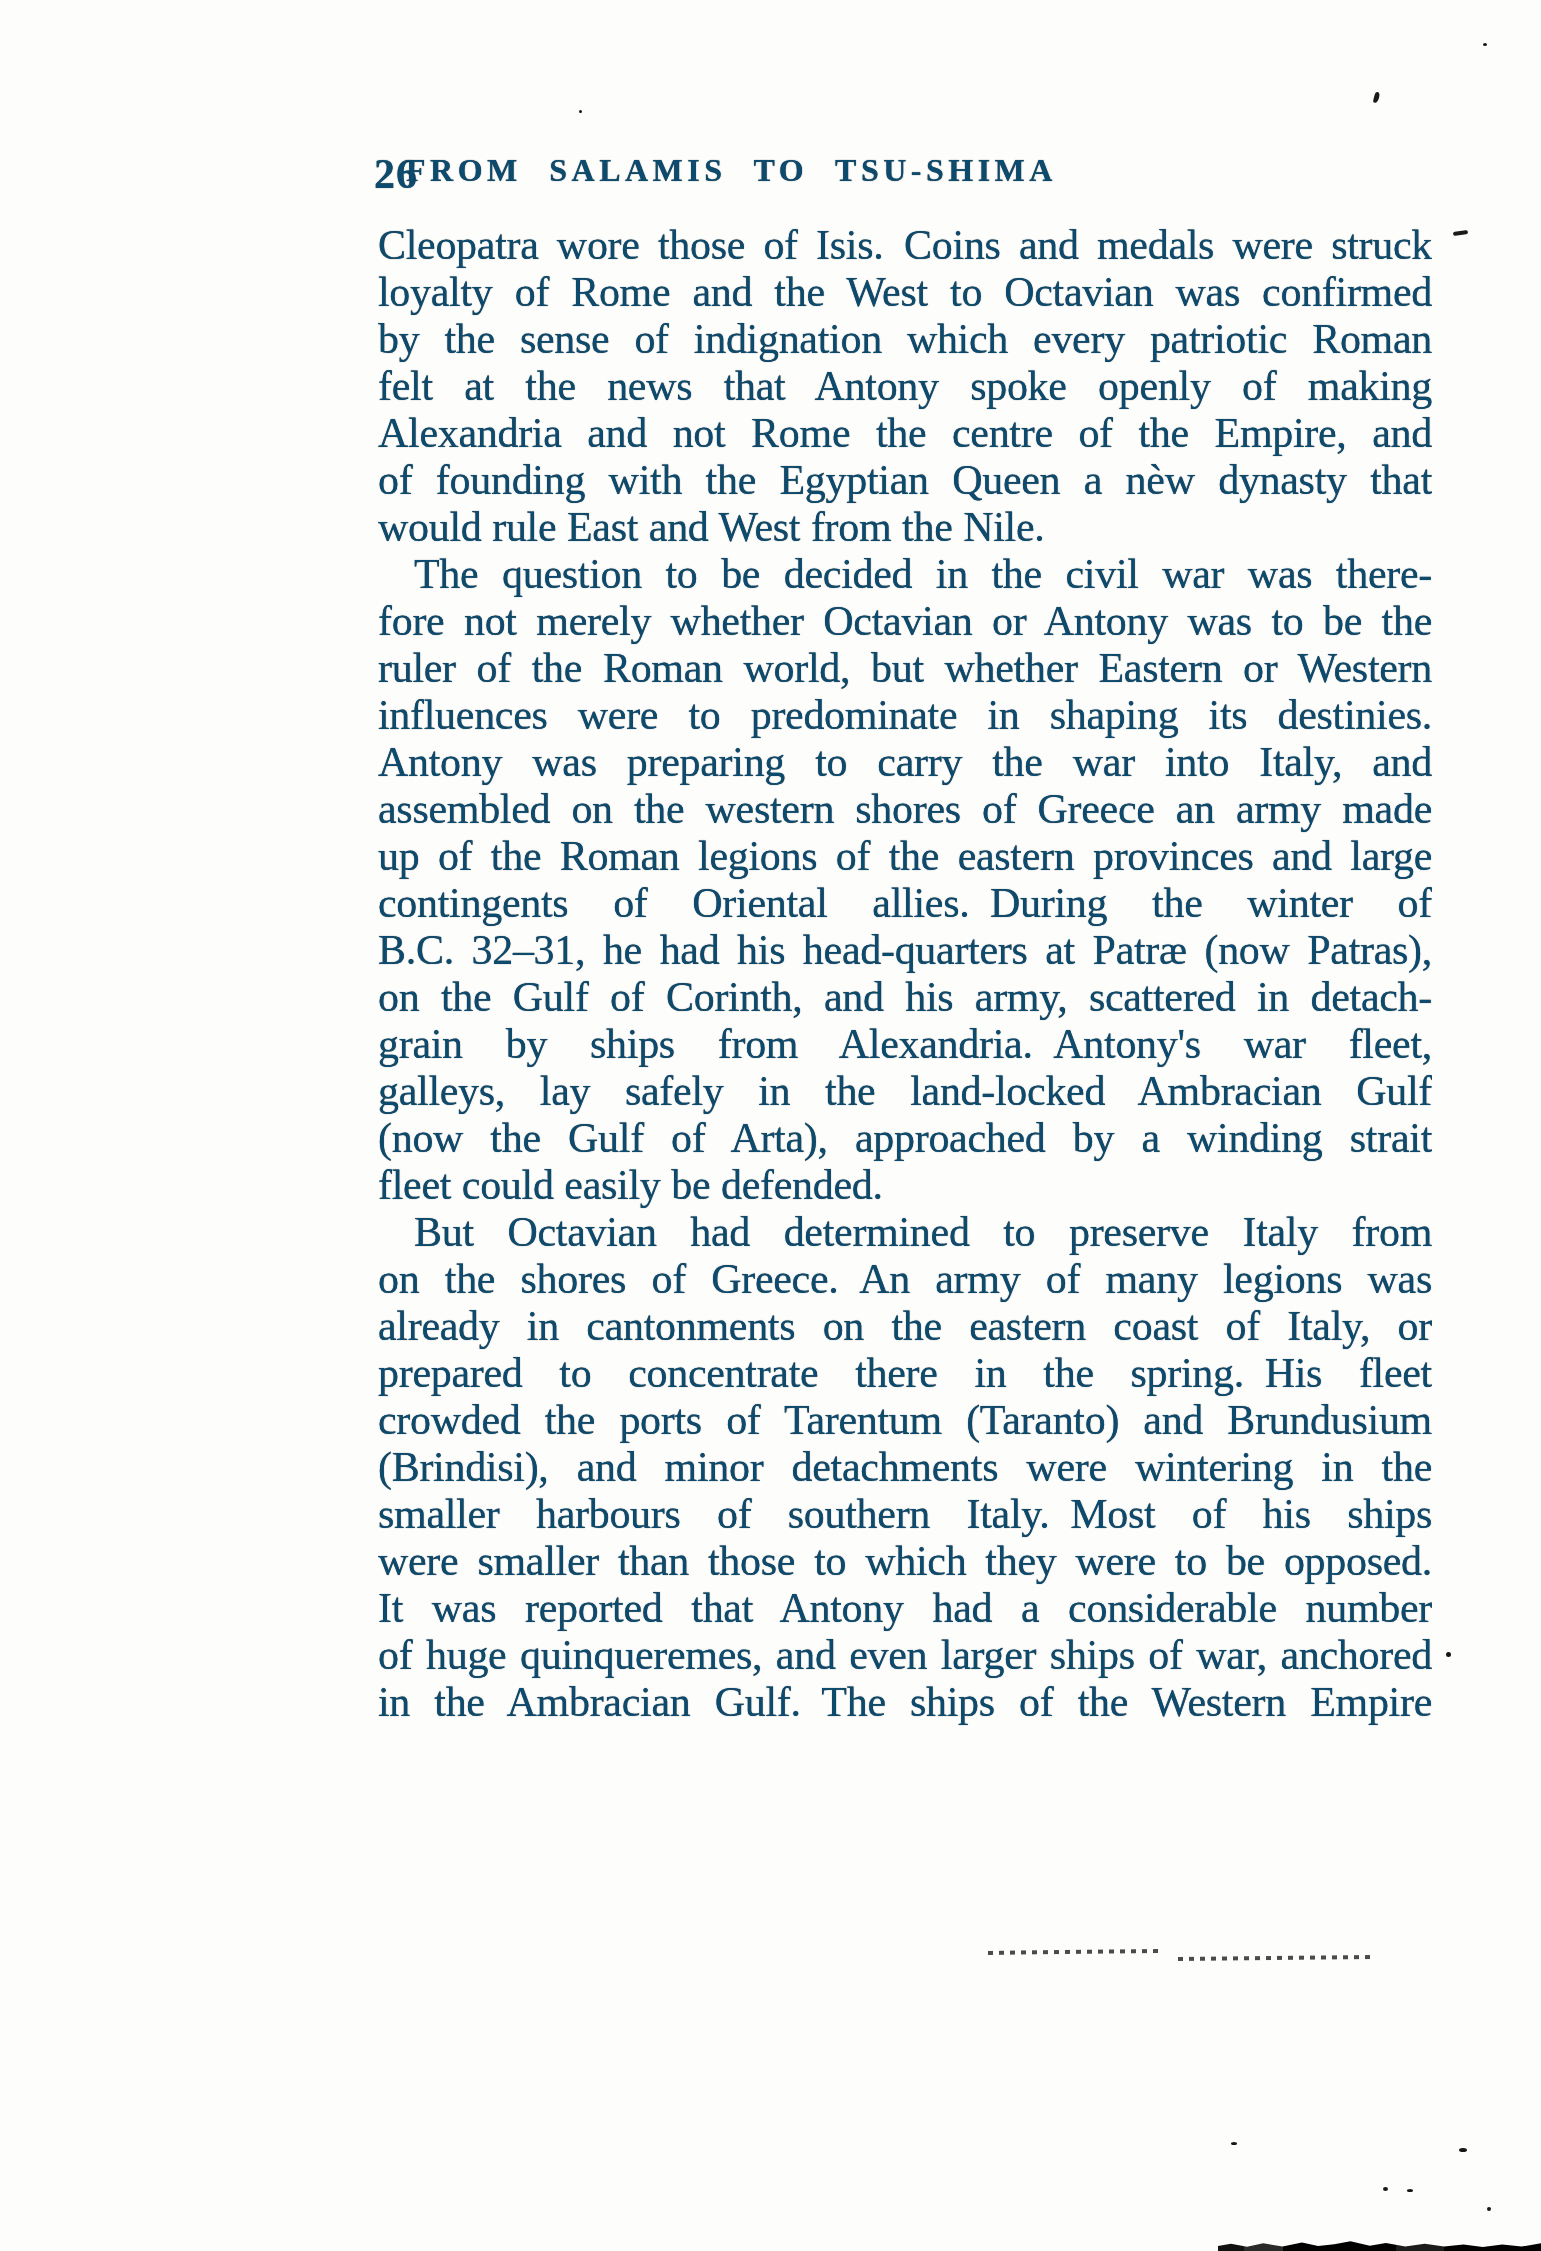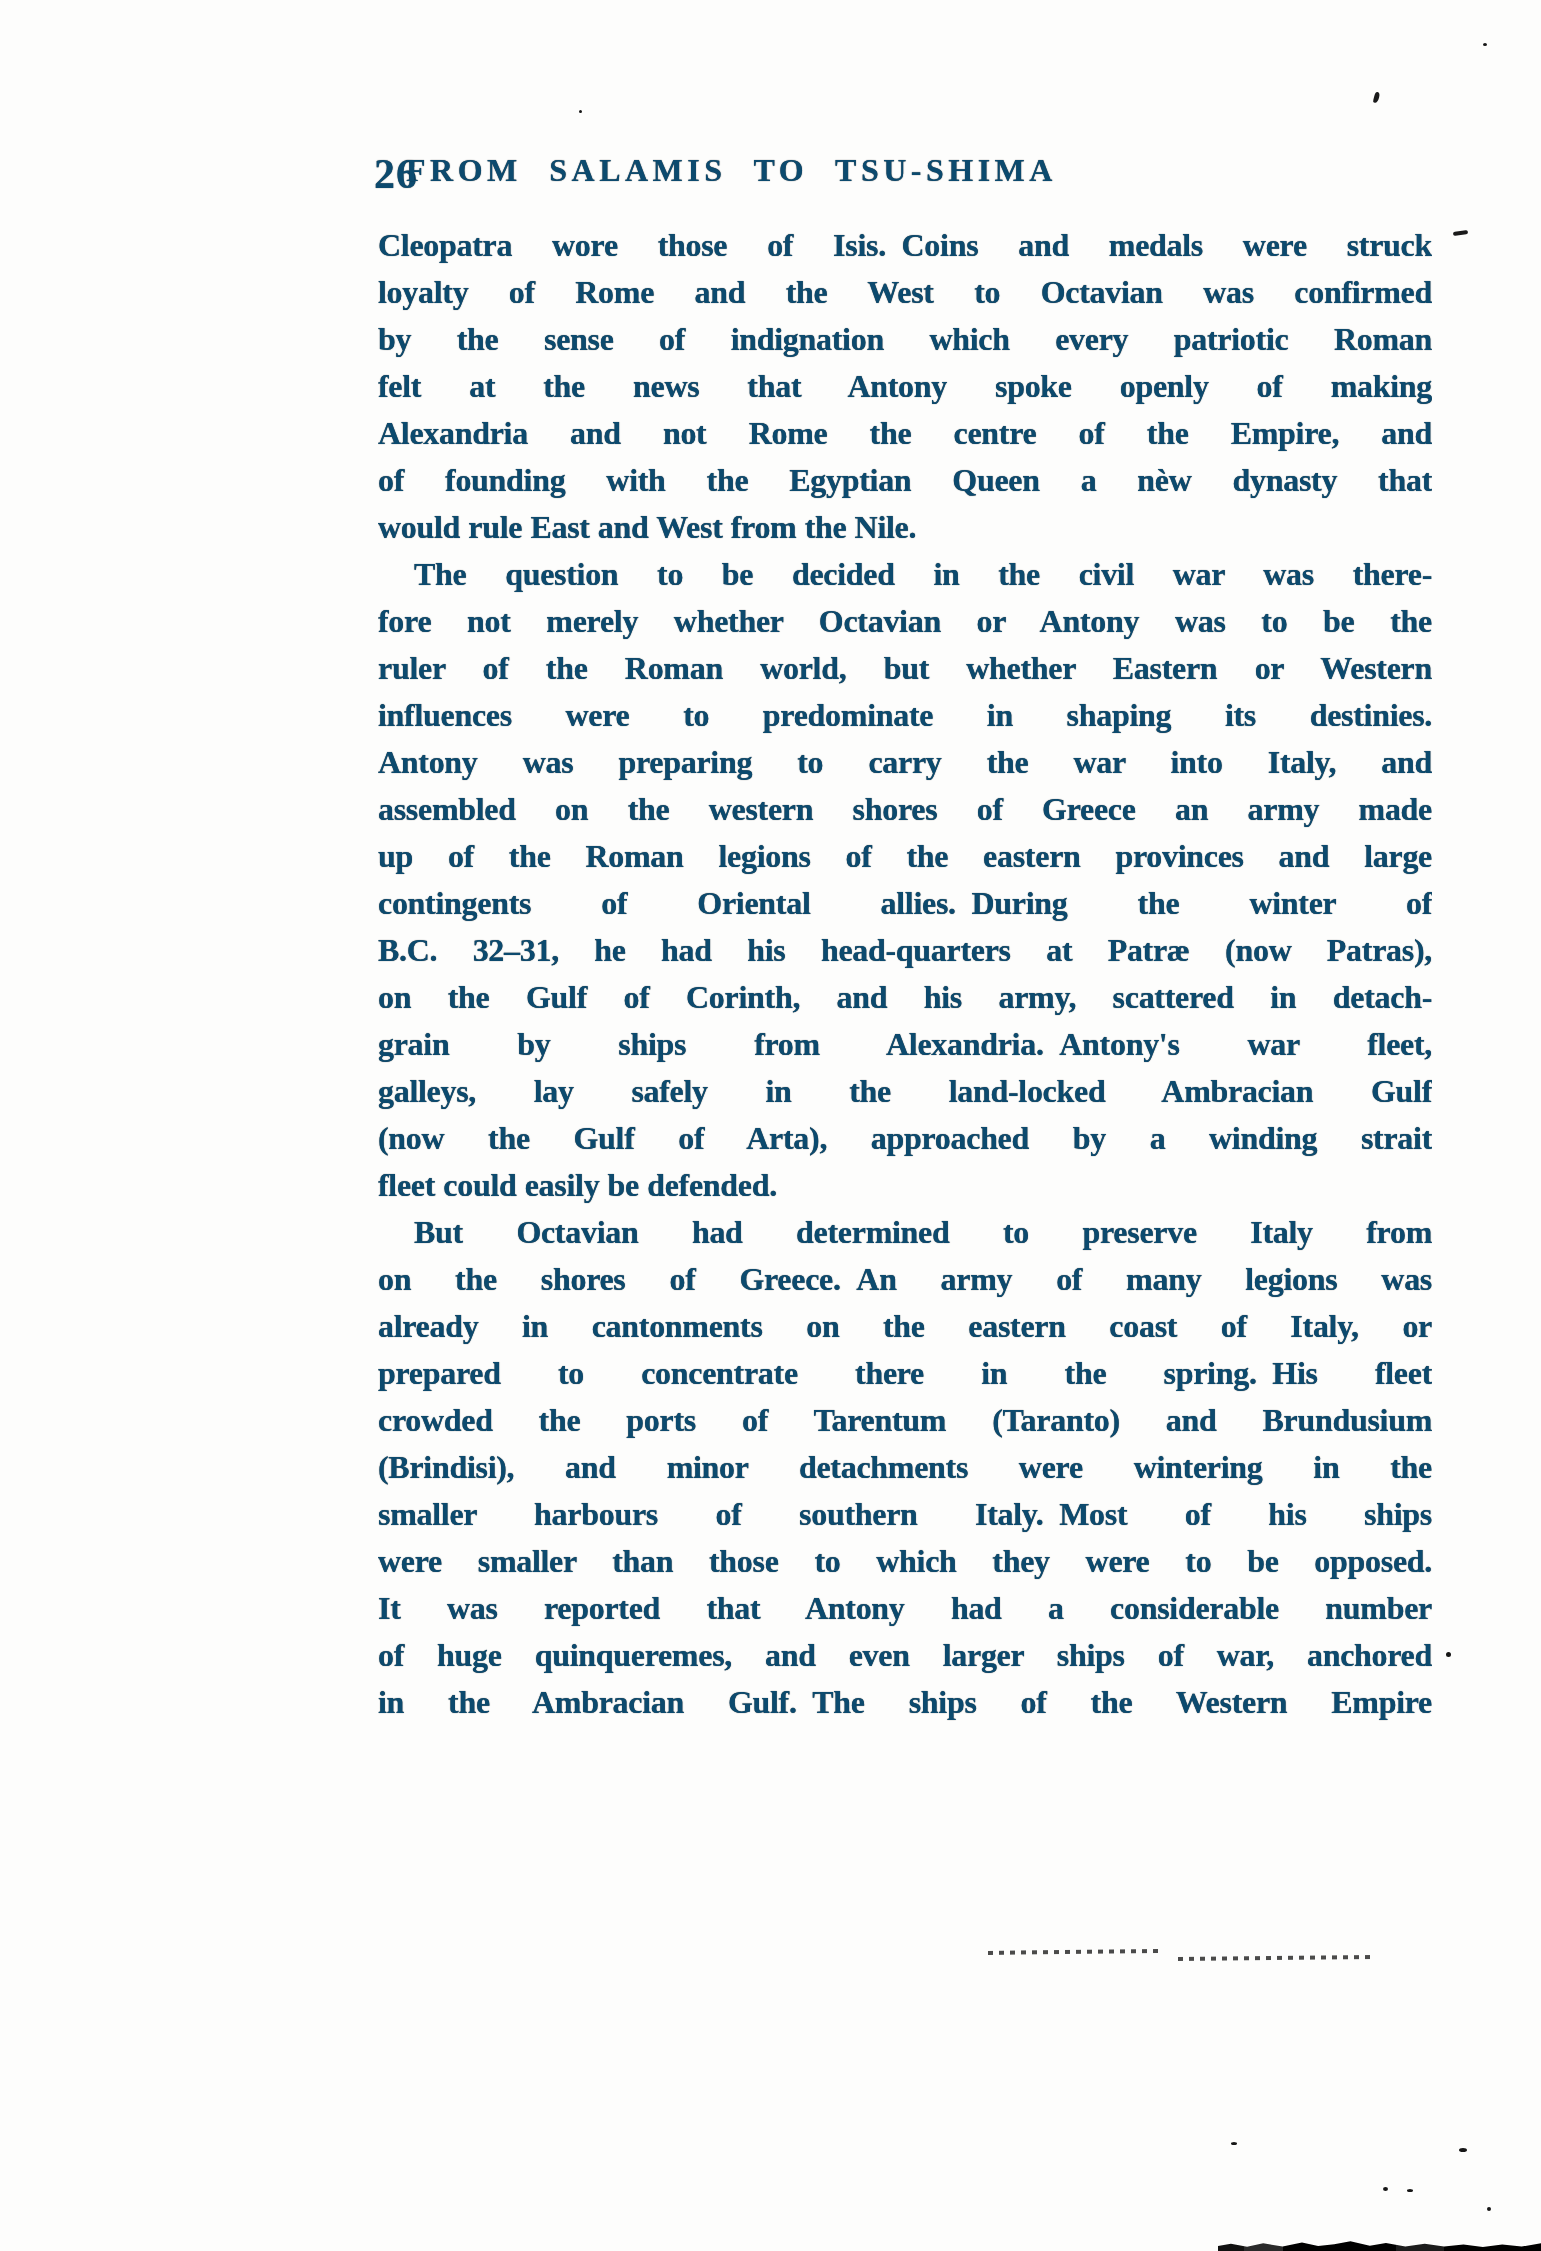--- a/index.html
+++ b/index.html
@@ -27,30 +27,29 @@
     letter-spacing:4.5px;word-spacing:15px;
     text-shadow:0 0 1px rgba(10,10,10,.8);
     white-space:nowrap;
   }
   
   .text-block{
     position:absolute;left:378px;top:222px;width:1054px;
   }
   .line{
     height:47px;line-height:47px;
-    font-size:32px;
+    font-size:42px;
     letter-spacing:-0.3px;
     word-spacing:0.5px;
     text-align:justify;
     text-align-last:justify;
     text-justify:inter-word;
     white-space:normal;
     overflow:hidden;
     text-shadow:0 0 0.9px rgba(10,10,10,.8);
-    font-weight:bold;
   }
   .line.indent{text-indent:36px;}
   .line.para-end{text-align-last:left;}
   
   .speck{position:absolute;background:#161616;border-radius:50%;}
   .dash-mark{position:absolute;background:#1a1a1a;border-radius:2px;transform:rotate(-8deg);}
   .comma-mark{
     position:absolute;width:5px;height:11px;background:#1a1a1a;
     border-radius:60% 60% 70% 30%;transform:rotate(14deg);
   }

